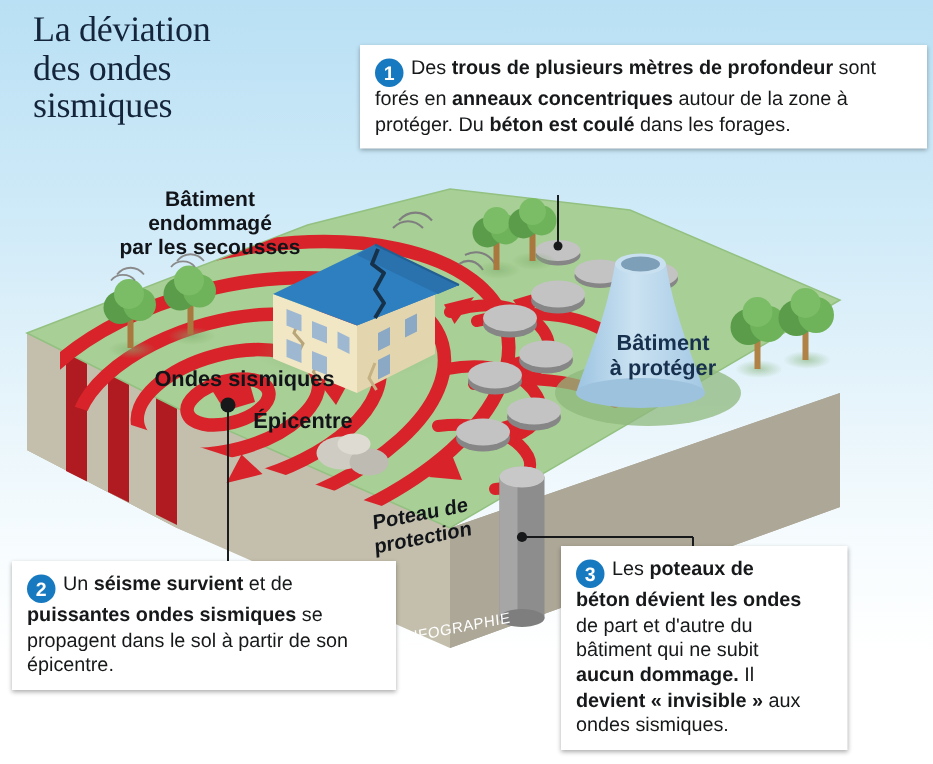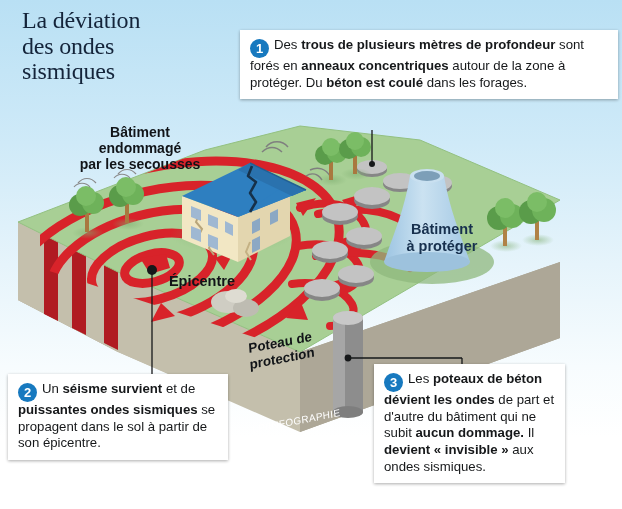--- a/index.html
+++ b/index.html
@@ -20,34 +20,34 @@
     font-family:"Liberation Serif", serif;
     font-size:24px;line-height:1.07;
     color:#14243a;letter-spacing:-0.2px;
     white-space:pre-line;
   }
 
   
   .box{
     position:absolute;background:#ffffff;
     box-shadow:0 1px 3px rgba(0,0,0,0.33);
-    padding:7px 10px 8px 10px;
+    padding:7px 26px 8px 10px;
     font-size:13.2px;line-height:1.26;color:#16181a;
     box-sizing:border-box;
   }
   .box p{margin:0;}
   .box b{font-weight:bold;}
   .badge{
     display:inline-block;width:19px;height:19px;border-radius:50%;
     background:#1779bf;color:#fff;font-size:13px;font-weight:bold;
     text-align:center;line-height:19px;vertical-align:-4px;
     margin-right:5px;
   }
   #box1{left:240px;top:30px;width:378px;}
-  #box2{left:8px;top:374px;width:220px;}
+  #box2{left:8px;top:374px;width:256px;}
   #box3{left:374px;top:364px;width:191px;}
 
   
   .lbl{position:absolute;font-weight:bold;color:#111418;}
   #lbl-damaged{
     left:60px;top:124px;width:160px;text-align:center;
     font-size:14px;line-height:1.16;white-space:pre-line;
   }
   #lbl-waves{
     left:88px;top:245px;width:150px;text-align:center;font-size:14.5px;
@@ -321,20 +321,21 @@
     </g>
   </svg>
 
   <div class="title">La déviation
 des ondes
 sismiques</div>
 
   <div class="lbl" id="lbl-damaged">Bâtiment
 endommagé
 par les secousses</div>
+  <div class="lbl" id="lbl-waves">Ondes sismiques</div>
   <div class="lbl" id="lbl-epicenter">Épicentre</div>
   <div class="lbl" id="lbl-protect">Bâtiment
 à protéger</div>
   <div class="lbl" id="lbl-pole">Poteau de
 protection</div>
   <div id="credit">LP/INFOGRAPHIE</div>
 
   <div class="box" id="box1">
     <p>
       <span class="badge">1</span><span><span>Des </span><b>trous de plusieurs mètres de profondeur</b><span> sont forés en </span><b>anneaux concentriques</b><span> autour de la zone à protéger. Du </span><b>béton est coulé</b><span> dans les forages.</span></span>

